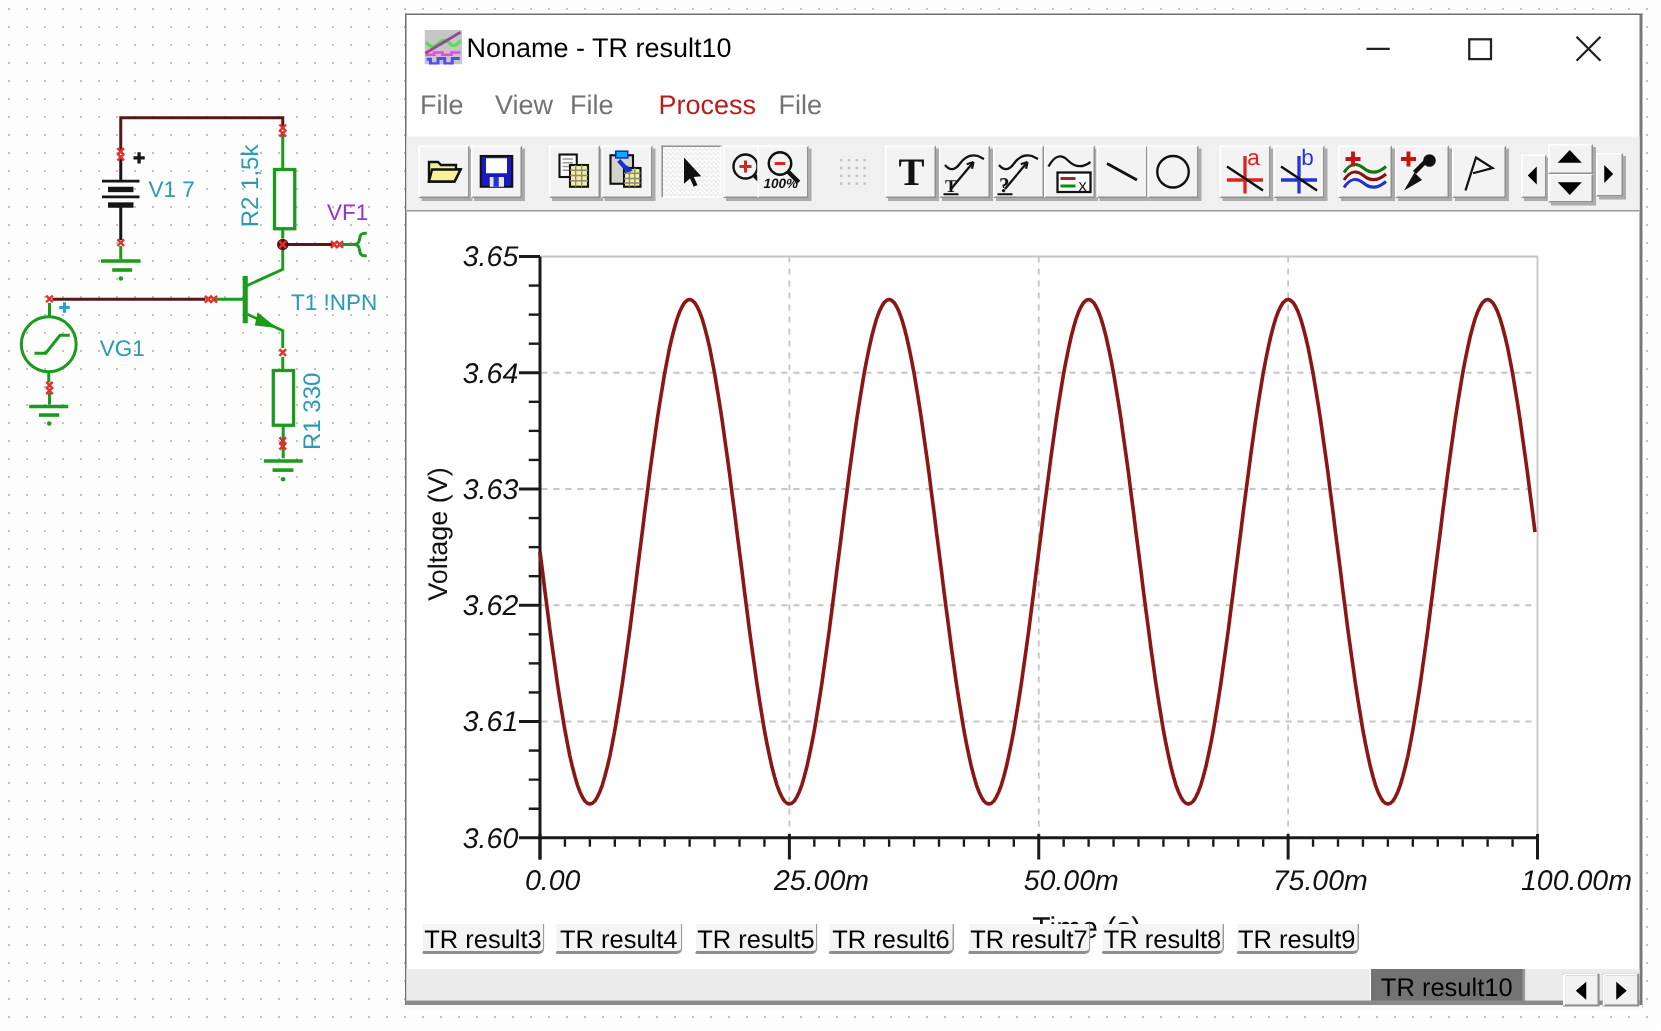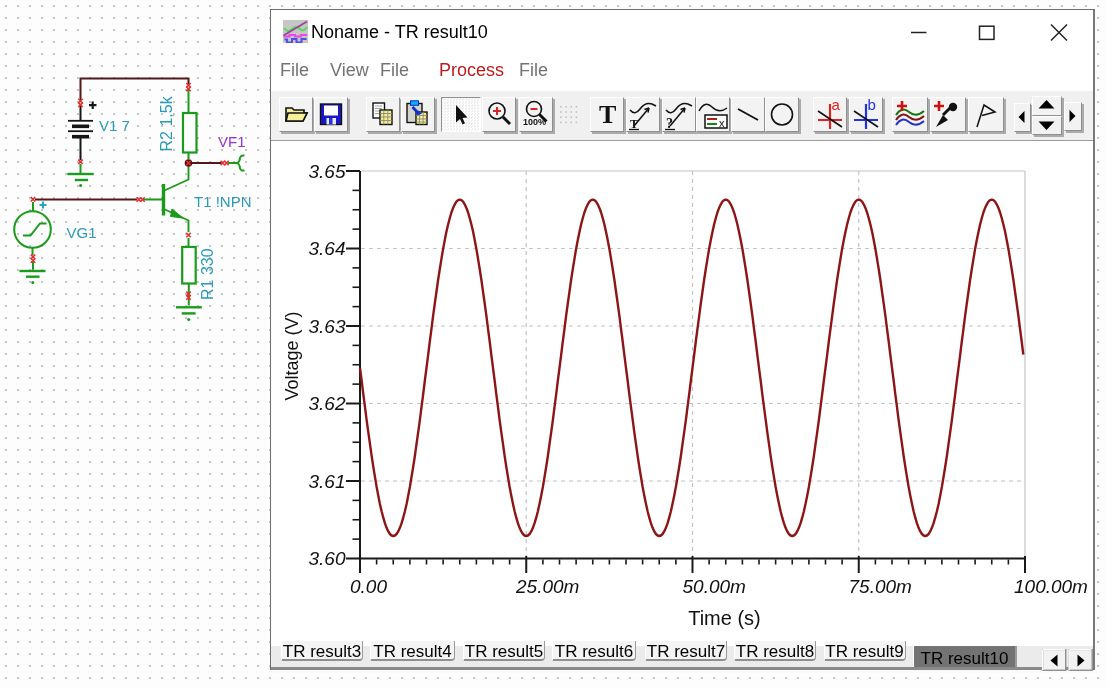--- a/index.html
+++ b/index.html
@@ -13,21 +13,21 @@
 #winc { position:absolute; left:-271px; top:-10px; width:1107px; height:687px; }
 #tbar { position:absolute; left:271px; top:91px; width:822px; height:50px; background:#f0f0f0;
   border-bottom:1px solid #9b9b9b; }
 .tb { position:absolute; background:#f3f3f3;
   border-top:1px solid #ffffff; border-left:1px solid #ffffff;
   border-right:1px solid #8f8f8f; border-bottom:1px solid #8f8f8f;
   box-shadow: 2px 2px 0 #ababab; }
 .tb svg { position:absolute; left:0; top:0; }
 .menu { position:absolute; top:60px; height:22px; font-size:18px; font-weight:400; color:#737373; }
 .tabtxt { font-size:17px; color:#000; text-align:center; }
-.tab { position:absolute; top:641px; height:19.5px; background:#f4f4f4;
+.tab { position:absolute; top:616px; height:19.5px; background:#f4f4f4;
   border-left:1px solid #ffffff; border-right:1.5px solid #9a9a9a;
   border-bottom:2px solid #8f8f8f; border-radius:0 0 4px 2px; padding-top:1px; }
 .atab { position:absolute; top:645.5px; height:25px; background:#737373;
   border-left:1.5px solid #ffffff; border-right:2px solid #9a9a9a;
   border-bottom:2.5px solid #8f8f8f; border-radius:0 0 4px 2px; padding-top:3.5px; }
 .nav { position:absolute; background:#f2f2f2;
   border-top:1.5px solid #ffffff; border-left:1.5px solid #ffffff;
   border-right:1.5px solid #8f8f8f; border-bottom:1.5px solid #8f8f8f;
   box-shadow: 2px 2px 0 #ababab; }
 </style></head><body>
@@ -169,21 +169,21 @@
           <path d="M14,7 L14,24.5 L18,21 L20.5,26.5 L23,25.3 L20.5,20 L25.5,19.5 Z" fill="#111"></path>
         </svg>
       </div>
       <div class="tb" style="left:482px;top:97px;width:34px;height:35px;">
         <svg width="32" height="33" viewBox="0 0 32 33">
           <circle cx="14" cy="13" r="8" fill="none" stroke="#111" stroke-width="1.6"></circle>
           <path d="M10,13 L18,13 M14,9 L14,17" stroke="#dd2222" stroke-width="2"></path>
           <path d="M20,19 L27,26" stroke="#111" stroke-width="3"></path>
         </svg>
       </div>
-      <div class="tb" style="left:519px;top:97px;width:34px;height:35px;">
+      <div class="tb" style="left:505px;top:97px;width:34px;height:35px;font-style:italic;">
         <svg width="32" height="33" viewBox="0 0 32 33">
           <circle cx="14" cy="11" r="7.5" fill="none" stroke="#111" stroke-width="1.6"></circle>
           <path d="M10.5,11 L17.5,11" stroke="#dd2222" stroke-width="2"></path>
           <path d="M19.5,16.5 L26.5,23.5" stroke="#111" stroke-width="3"></path>
           <text x="3" y="27" font-size="9px" font-weight="bold" fill="#111" font-family="Liberation Sans,sans-serif">100%</text>
         </svg>
       </div>
       <div class="tb" style="left:553px;top:97px;width:36px;height:35px;box-shadow:none;border:none;background:none;">
         <svg width="34" height="33" viewBox="0 0 34 33">
           <rect x="7.0" y="9.0" width="1.6" height="1.6" fill="#c2c2c2"></rect>

